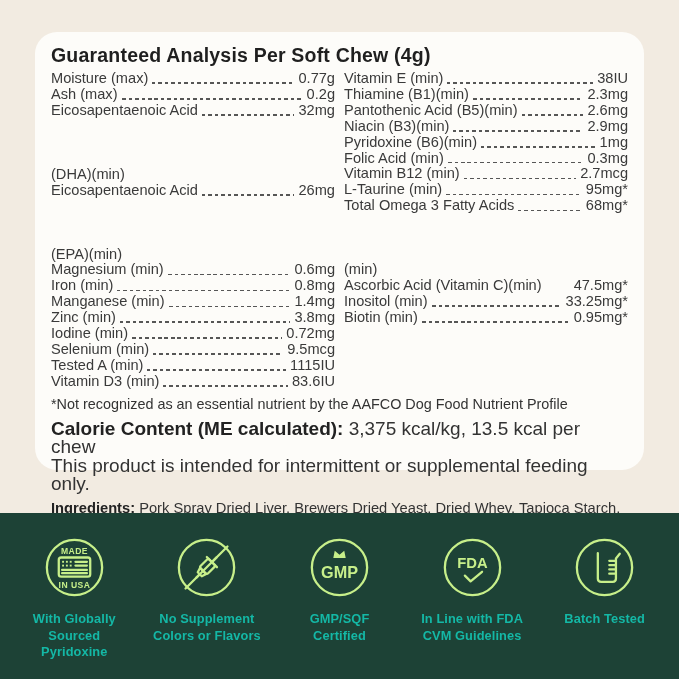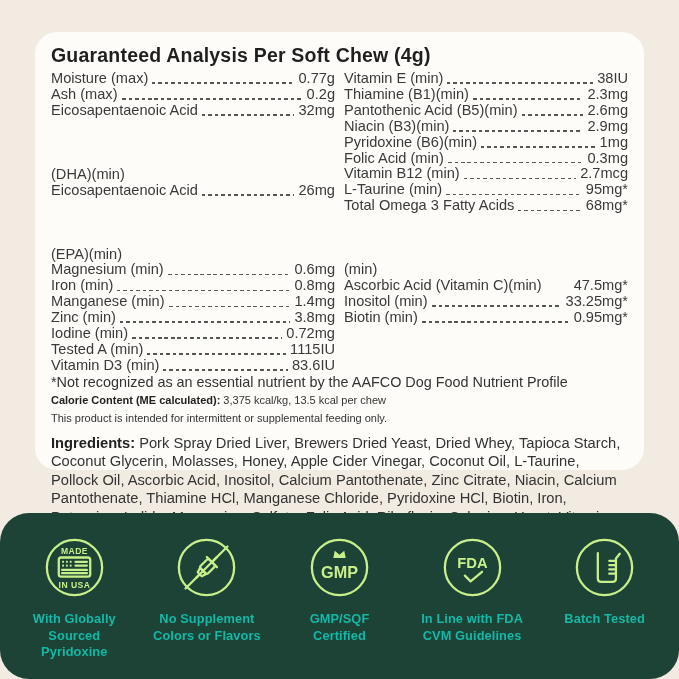--- a/index.html
+++ b/index.html
@@ -25,28 +25,28 @@
   .row { display:flex; font-size:14.6px; line-height:15.9px; color:#3a3a3a; }
   .lbl { white-space:nowrap; }
   .val { white-space:nowrap; }
   .leader {
     flex:1 1 auto; min-width:8px; height:1.6px; align-self:flex-end;
     margin:0 4px 3px;
     background:repeating-linear-gradient(90deg,#565656 0 3.5px,transparent 3.5px 6.5px);
   }
   .spacer { flex:1 1 auto; }
   .sub { font-size:14.6px; line-height:15.9px; color:#3a3a3a;margin-top:48px; }
-  .footnote { font-size:14.4px; color:#333; line-height:17px; }
-  .calorie { font-size:11px; color:#333; line-height:18.4px; }
+  .footnote { margin-top:6px; font-size:14.4px; color:#333; line-height:17px; }
+  .calorie { margin-top:7px; font-size:19px; color:#333; line-height:18.4px; }
   .calorie .lead, .ingredients .lead { font-weight:700; color:#222; }
   .ingredients { margin-top:6px; font-size:14.7px; color:#333; line-height:18.6px; }
   .badges-section {
     position:absolute; left:0; top:513px; width:679px; height:166px;
     background:var(--panel,#1d4236);
-    display:flex; padding:24px 8px 0;border-radius:29px;
+    display:flex; padding:24px 8px 0;
   }
   .badge { flex:1; display:flex; flex-direction:column; align-items:center; min-width:0; }
   .badge svg { width:61px; height:61px; display:block; }
   .badge-label {
     margin-top:13px; text-align:center;
     font-size:12.8px; font-weight:700; color:#14b8a6; line-height:16.5px;
     letter-spacing:.1px;
   }
   svg .stk { stroke:var(--accent,#c7ef8a); stroke-width:2.4; fill:none; stroke-linecap:round; stroke-linejoin:round; }
   svg .fil { fill:var(--accent,#c7ef8a); }
@@ -98,20 +98,25 @@
         </div>
         <div class="row">
           <span class="lbl">Zinc (min)</span>
           <span class="leader"></span>
           <span class="val">3.8mg</span>
         </div>
         <div class="row">
           <span class="lbl">Iodine (min)</span>
           <span class="leader"></span>
           <span class="val">0.72mg</span>
+        </div>
+        <div class="row">
+          <span class="lbl">Selenium (min)</span>
+          <span class="leader"></span>
+          <span class="val">9.5mcg</span>
         </div>
         <div class="row">
           <span class="lbl">Tested A (min)</span>
           <span class="leader"></span>
           <span class="val">1115IU</span>
         </div>
         <div class="row">
           <span class="lbl">Vitamin D3 (min)</span>
           <span class="leader"></span>
           <span class="val">83.6IU</span>

